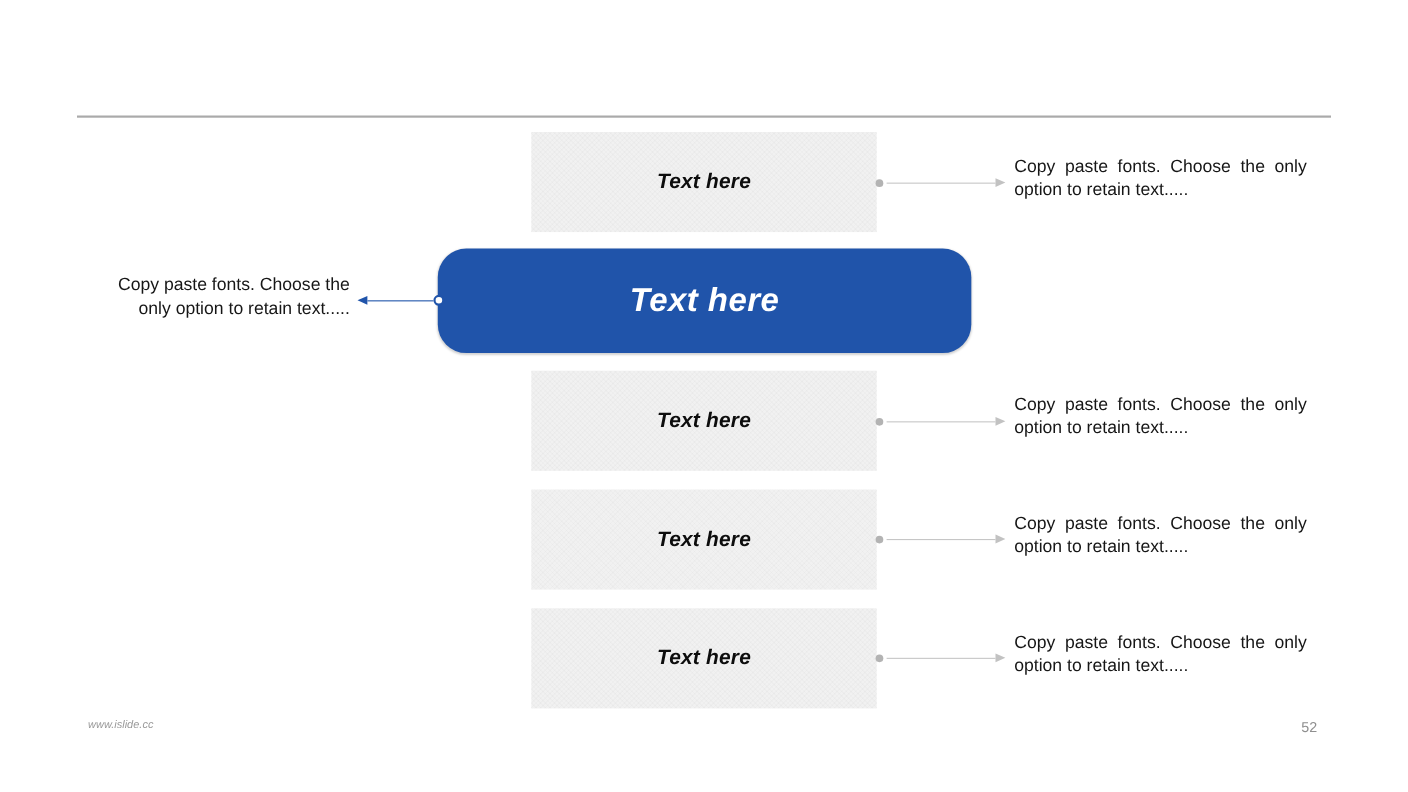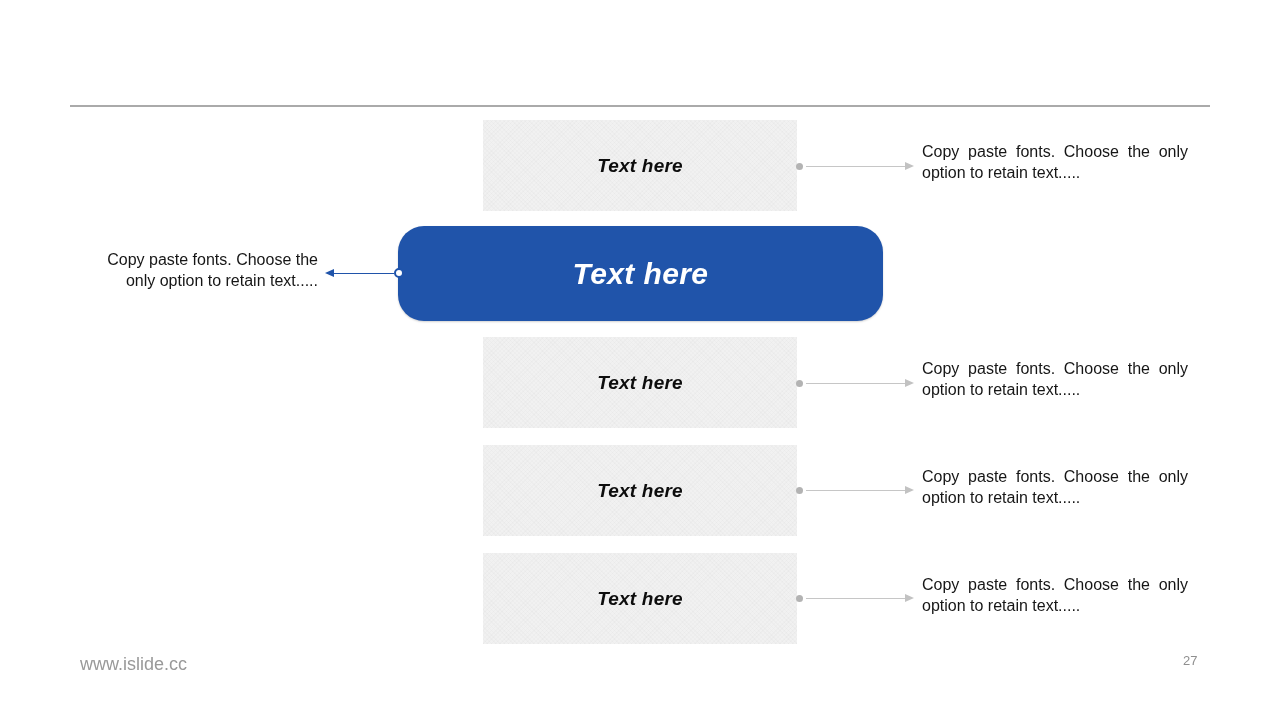--- a/index.html
+++ b/index.html
@@ -133,22 +133,23 @@
     top: 250px;
     width: 242px;
     text-align: right;
   }
 
   
   .footer-url {
     position: absolute;
     left: 80px;
     top: 654px;
-    font-size: 18px;
+    font-size: 10px;
     color: #999999;
+    font-style: italic;
   }
   .footer-page {
     position: absolute;
     left: 1183px;
     top: 653px;
     font-size: 13px;
     color: #8f8f8f;
   }
 </style>
 </head>
@@ -202,15 +203,15 @@
     <span class="box-label">Text here</span>
   </div>
   <div class="connector connector-right r4-conn">
     <span class="dot"></span>
     <span class="line-gray"></span>
     <span class="arrow-right"></span>
   </div>
   <div class="annotation annotation-right r4-note">Copy paste fonts. Choose the only option to retain text.....</div>
 
   <div class="footer-url">www.islide.cc</div>
-  <div class="footer-page">27</div>
+  <div class="footer-page">52</div>
 
 </div>
 
 </body></html>

